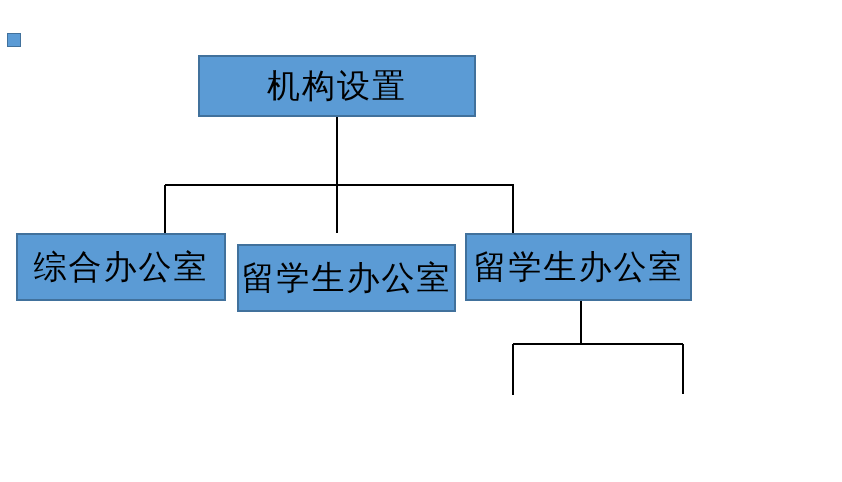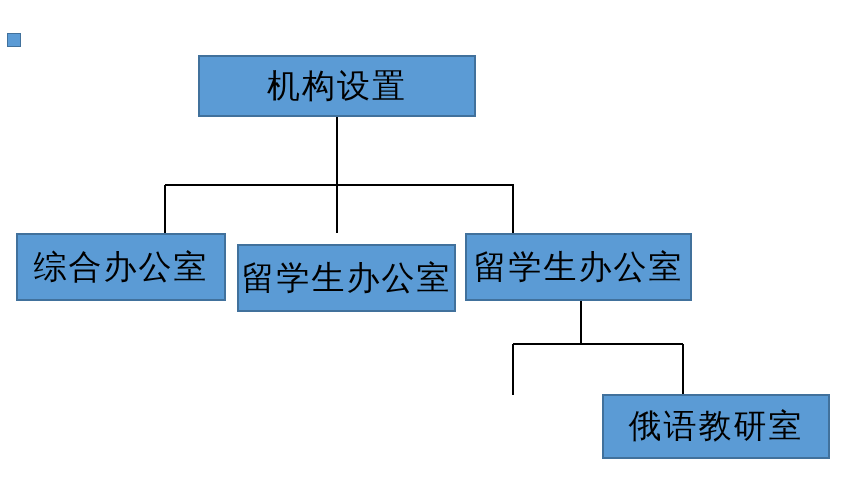--- a/index.html
+++ b/index.html
@@ -75,17 +75,14 @@
 
   <div class="node node-b2">
     <span>留学生办公室</span>
   </div>
 
   <div class="node node-b3">
     <span>留学生办公室</span>
   </div>
 
 
-  <div class="node node-c2">
-    <span>俄语教研室</span>
-  </div>
 
 </div>
 
 </body></html>

